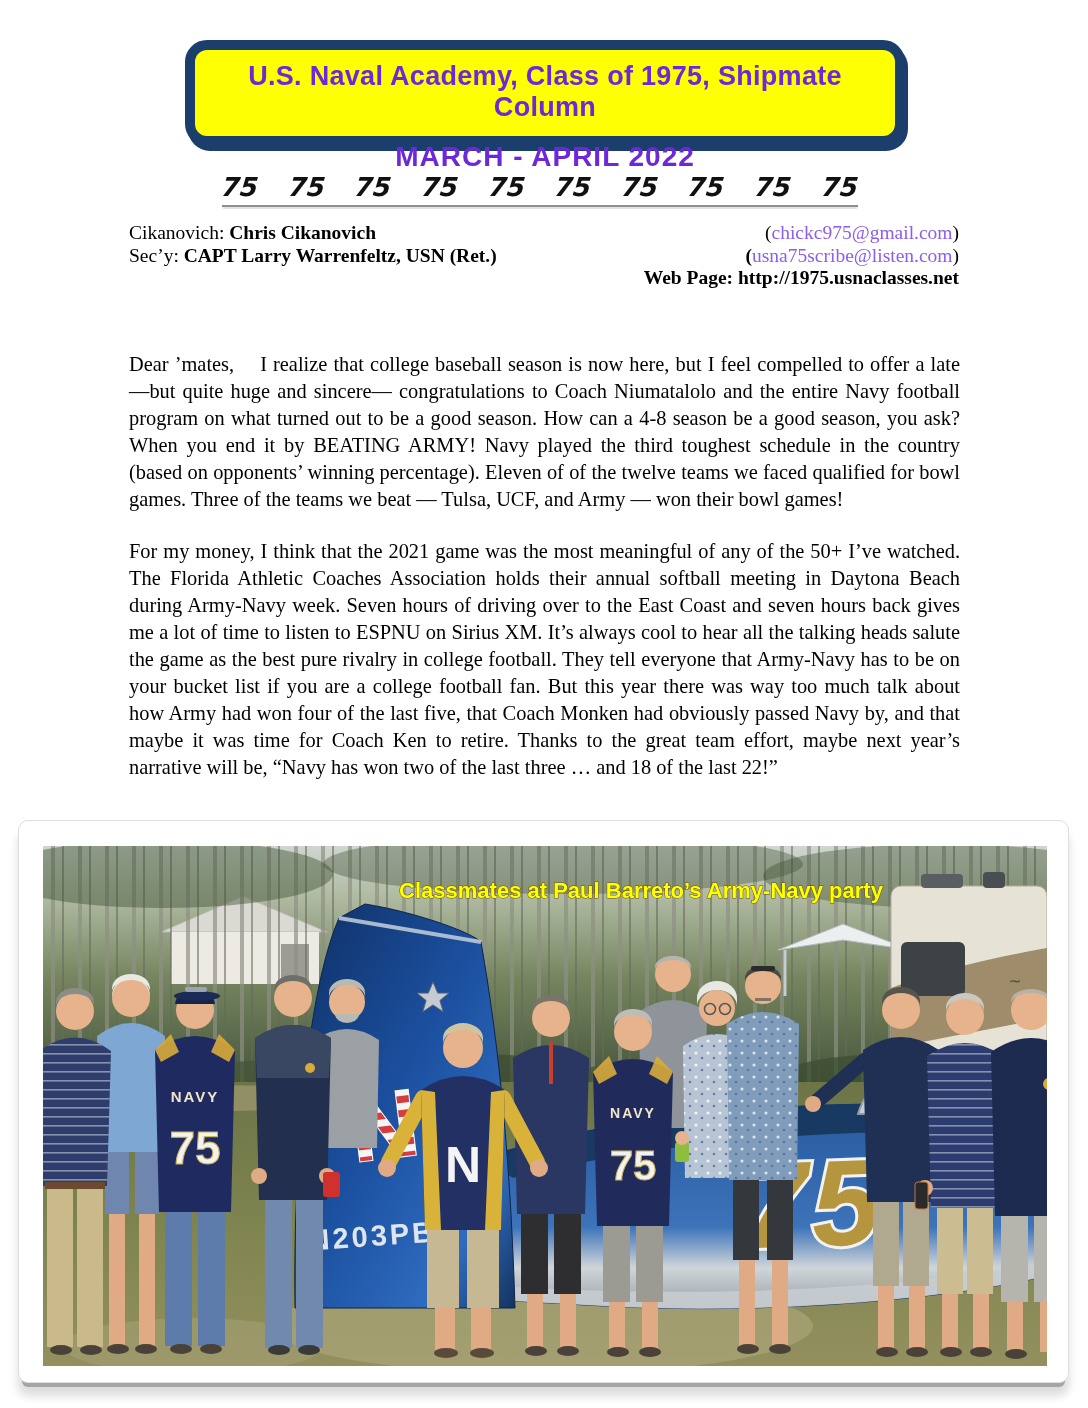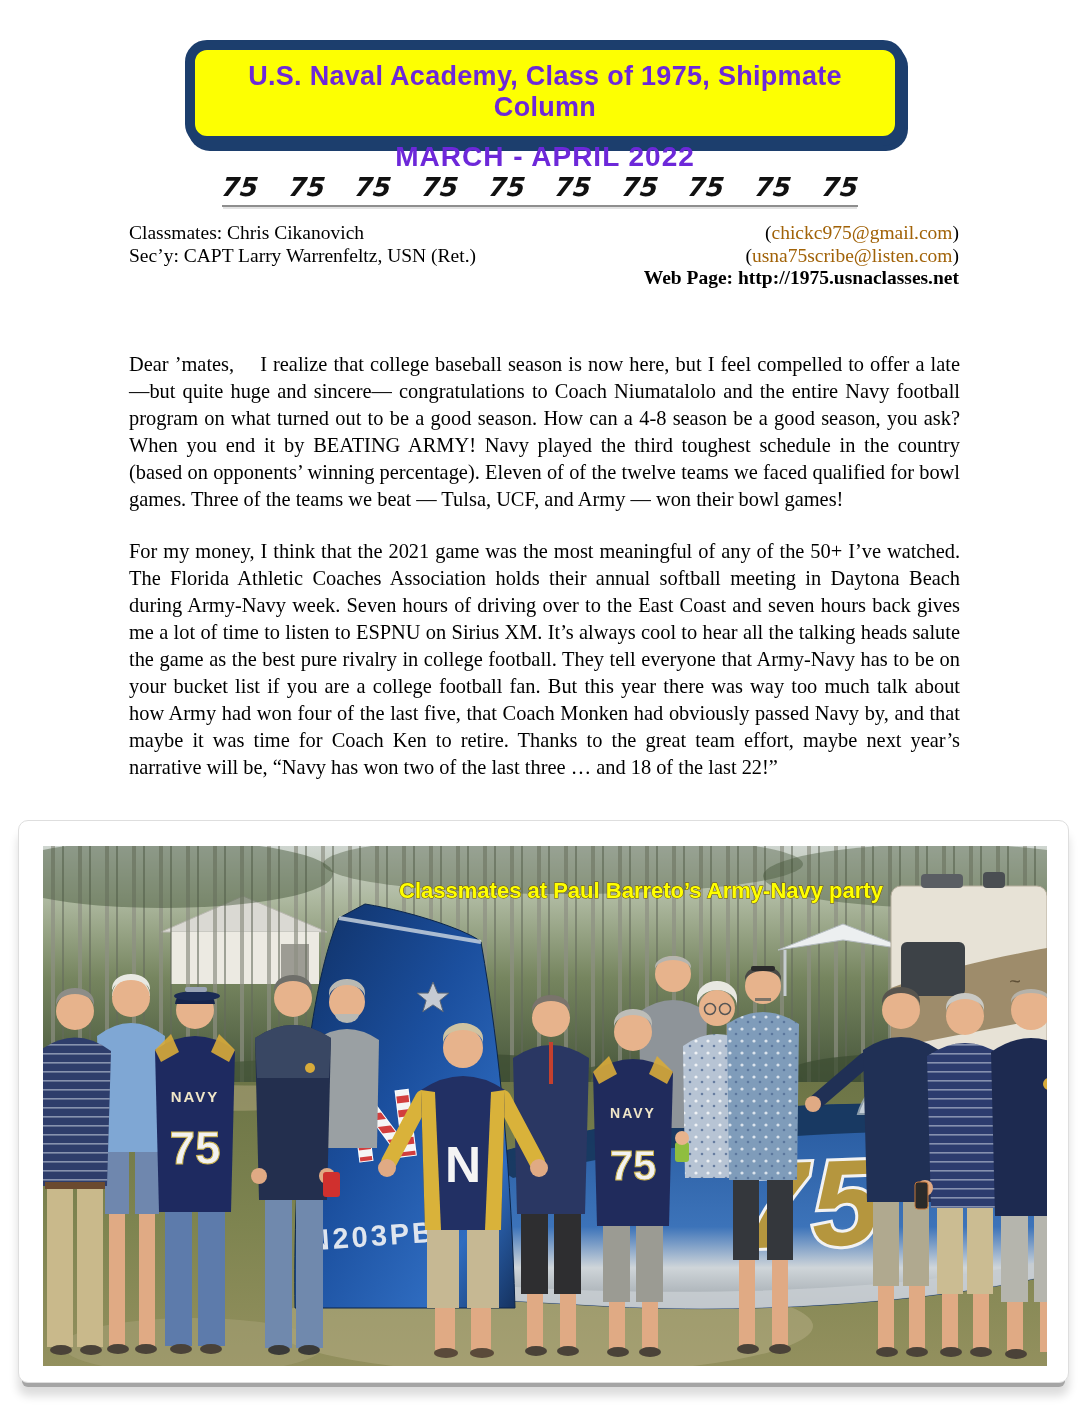--- a/index.html
+++ b/index.html
@@ -18,22 +18,22 @@
   .spirit-row{position:absolute;left:222px;top:172px;width:636px;display:flex;
               justify-content:space-between;border-bottom:2px solid #8e8e8e;
               box-shadow:0 3px 0 -1px #e3e3e3;padding-bottom:3px;
               font-family:"DejaVu Sans",sans-serif;font-weight:bold;font-style:italic;
               font-size:26px;color:#111;}
   .spirit-row span{display:inline-block;transform:skewX(-6deg);}
 
   
   .contact{position:absolute;left:129px;top:222px;width:830px;font-size:19.5px;line-height:22.5px;}
   .contact .row{display:flex;justify-content:space-between;}
-  .contact .bold{font-weight:normal;}
-  .mail{color:#a16207;text-align:center;}
+  .contact .bold{font-weight:bold;}
+  .mail{color:#8b5cf6;text-align:center;}
   .center-line{text-align:right;font-weight:bold;}
 
   
   .para{position:absolute;left:129px;width:831px;text-align:justify;
         font-size:20.4px;line-height:27px;}
   .para .inline-gap{display:inline-block;width:26px;}
   .p1{top:331px;}
   .p2{top:518px;}
   .b{font-weight:normal;}
 
@@ -62,21 +62,21 @@
     <span>75</span>
     <span>75</span>
     <span>75</span>
     <span>75</span>
     <span>75</span>
     <span>75</span>
   </div>
 
   <div class="contact">
     <div class="row">
-      <span><span>Classmates: </span><span class="bold">Chris Cikanovich</span></span>
+      <span><span>Cikanovich: </span><span class="bold">Chris Cikanovich</span></span>
       <span><span>(</span><a class="mail">chickc975@gmail.com</a><span>)</span></span>
     </div>
     <div class="row">
       <span><span>Sec’y: </span><span class="bold">CAPT Larry Warrenfeltz, USN (Ret.)</span></span>
       <span><span class="bold">(</span><a class="mail">usna75scribe@listen.com</a><span>)</span></span>
     </div>
     <div class="center-line">Web Page: http://1975.usnaclasses.net</div>
   </div>
 
   <p class="para p1"><span>Dear ’mates,</span><span class="inline-gap"></span><span>I realize that college baseball season is now here, but I feel compelled to offer a late—but quite huge and sincere— congratulations to Coach Niumatalolo and the entire Navy football program on what turned out to be a good season. How can a 4-8 season be a good season, you ask? When you end it by </span><span class="b">BEATING ARMY!</span><span> Navy played the third toughest schedule in the country (based on opponents’ winning percentage). Eleven of of the twelve teams we faced qualified for bowl games. Three of the teams we beat — Tulsa, UCF, and Army — won their bowl games!</span></p>

